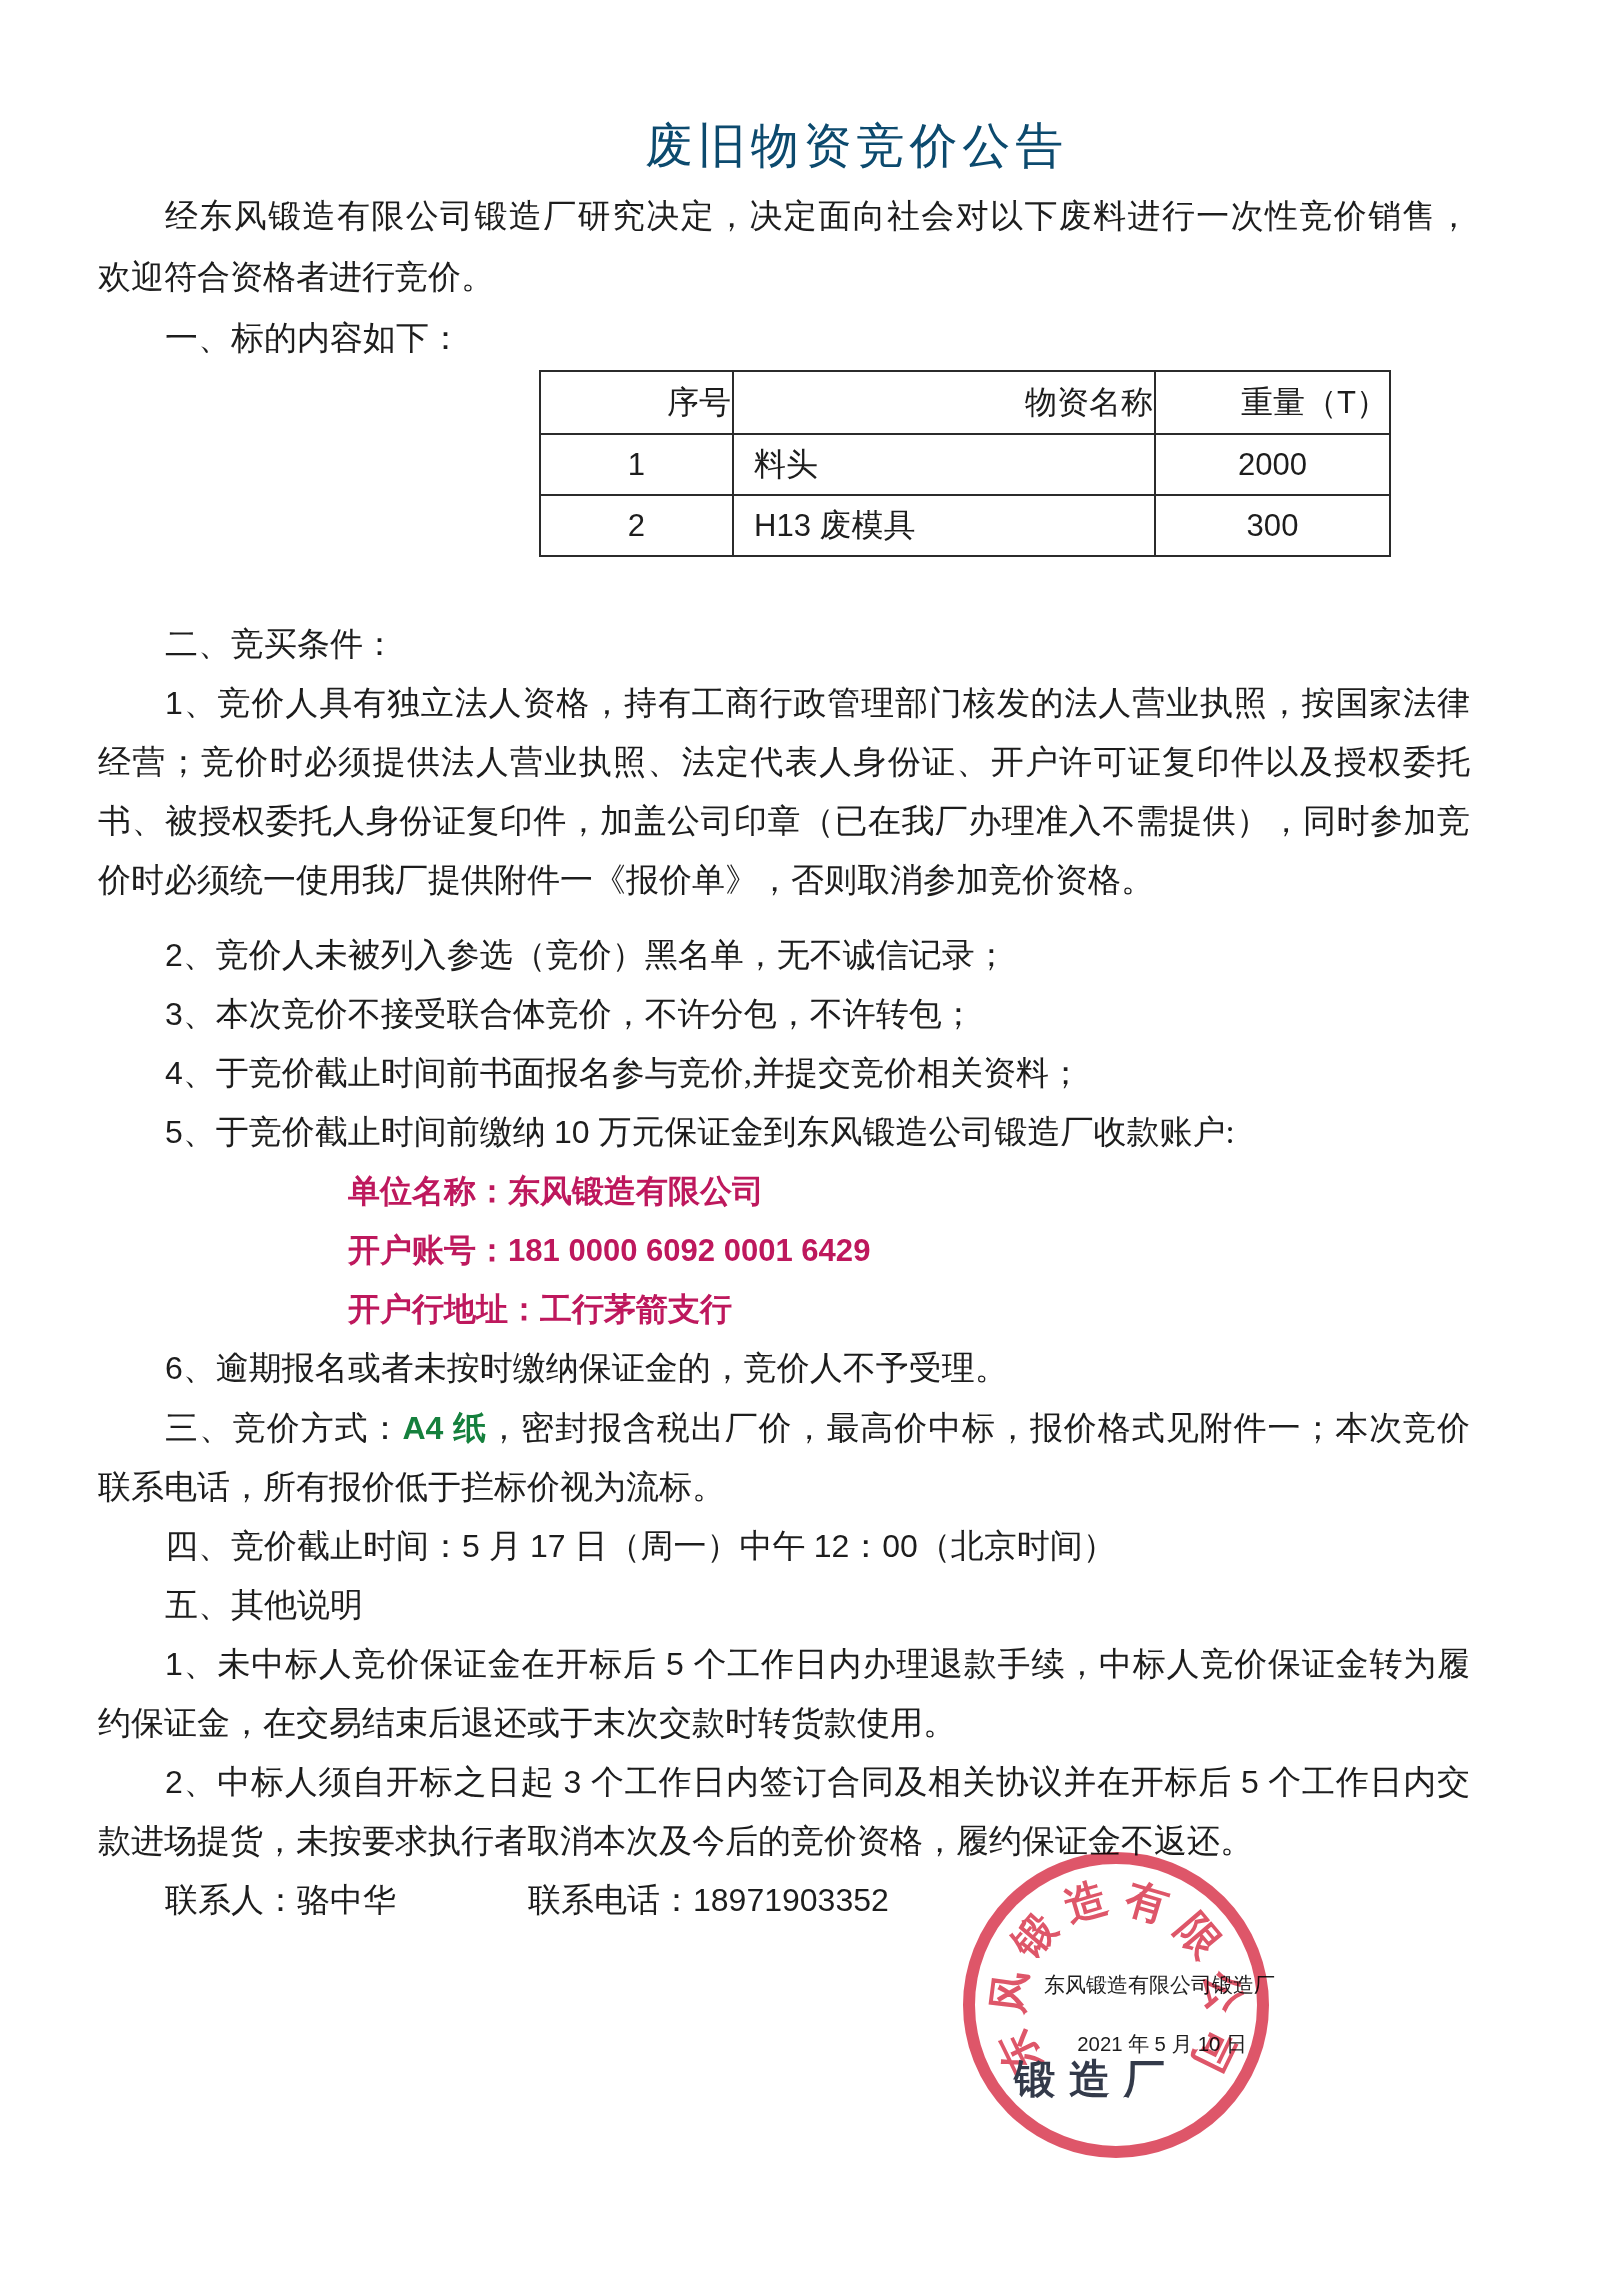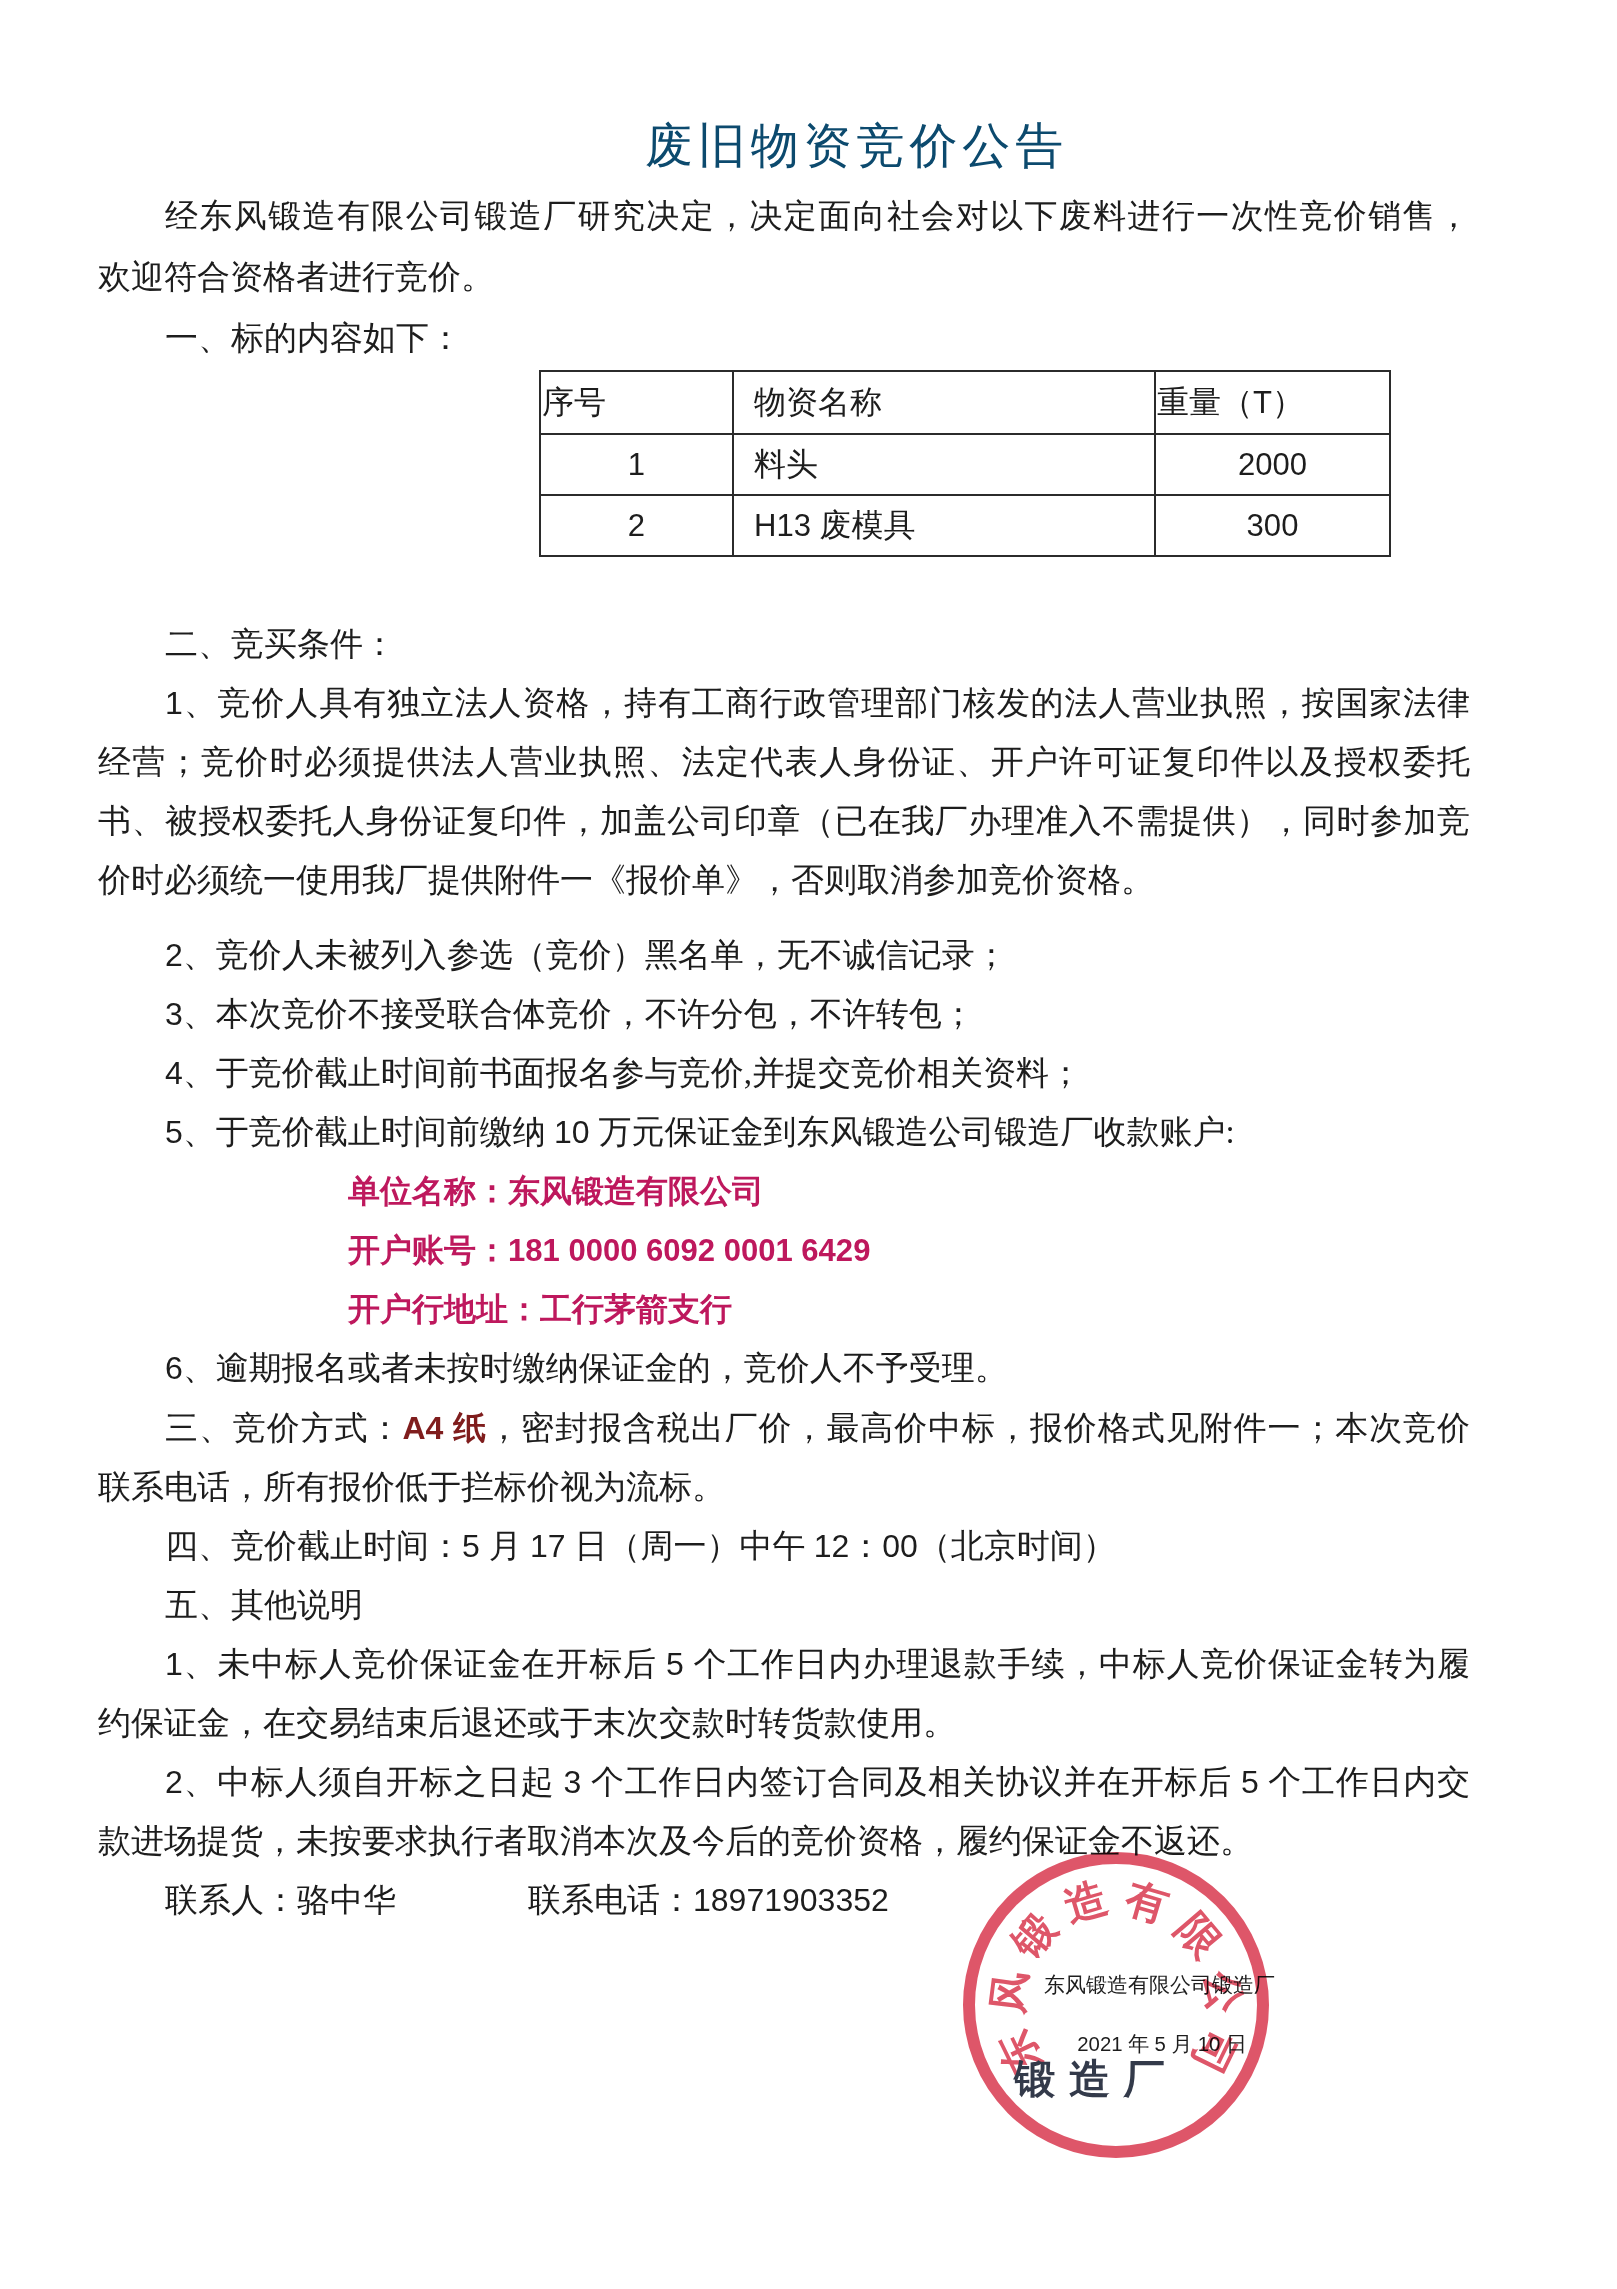--- a/index.html
+++ b/index.html
@@ -9,26 +9,26 @@
          font-size:48px;letter-spacing:4.9px;color:#0c4a6e;margin-left:48px;}
   .content{position:absolute;left:98px;top:0;width:1372px;}
   .intro{position:absolute;top:186px;left:0;width:1372px;font-size:33px;line-height:61px;}
   .bodytxt{position:absolute;top:615px;left:0;width:1372px;font-size:33px;line-height:59px;}
   .ln{white-space:pre-wrap;}
   .ln.ind{text-indent:67px;}
   .ln.fill{text-align:justify;text-align-last:justify;text-justify:inter-ideograph;}
   .ln.gap{margin-top:15.7px;}
   .ln.bank{padding-left:250px;font-family:"Liberation Sans",sans-serif;
            font-weight:bold;font-size:32px;color:#be185d;}
-  .b{font-family:"Liberation Sans",sans-serif;font-weight:bold;color:#7f1d1d;}
+  .b{font-family:"Liberation Sans",sans-serif;font-weight:bold;color:#15803d;}
   .lat{font-family:"Liberation Sans",sans-serif;font-size:0.97em;}
   .tablewrap{position:absolute;top:370px;left:441px;}
   table{border-collapse:collapse;}
   td{border:2px solid #2b2b2b;font-size:32px;color:#1d1d1d;}
-  tr.hdr td{height:59px;text-align:left;}
+  tr.hdr td{height:59px;text-align:right;}
   tr.datarow td{height:57px;}
   .c0{width:189px;text-align:center;}
   .c1{width:399px;text-align:left;padding-left:20px;}
   .c2{width:231px;text-align:center;}
   .sig{margin-top:26.5px;}
   .sig-line{text-align:right;font-size:21px;line-height:59px;}
   .sig-org{padding-right:195px;}
   .sig-date{padding-right:223px;}
   .stamp{position:absolute;left:963px;top:1852px;width:282px;height:282px;
          border:12.7px solid #d9384e;border-radius:50%;

